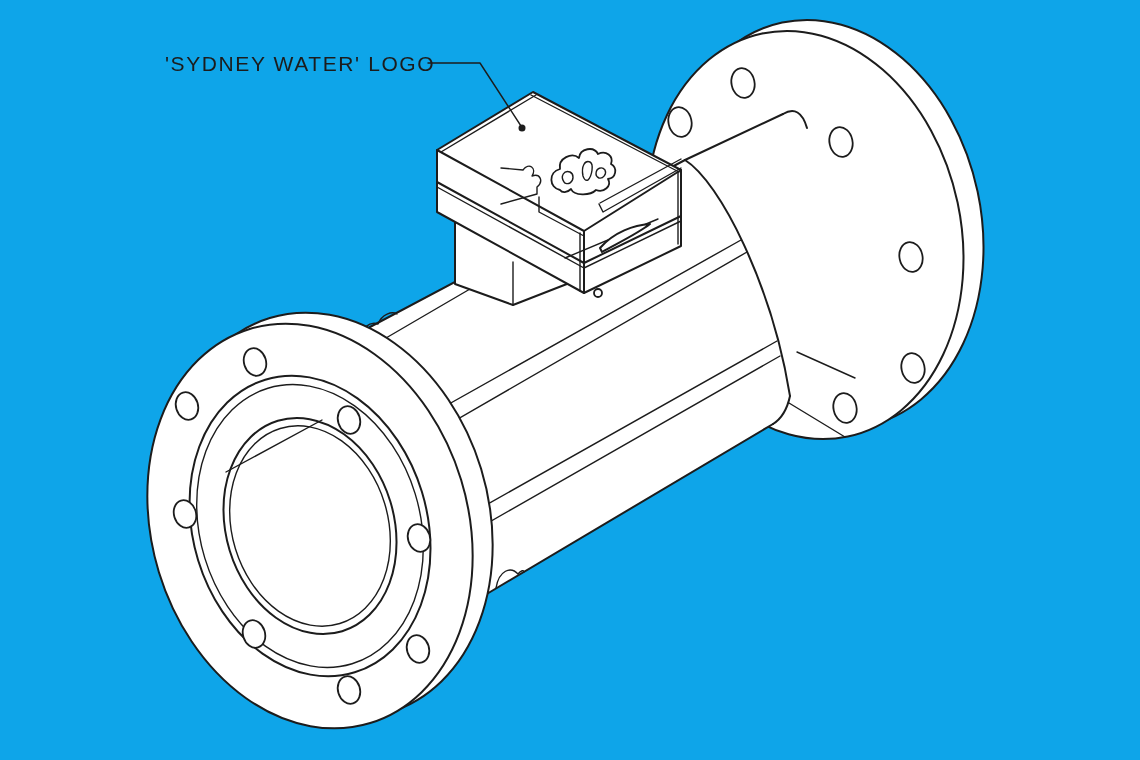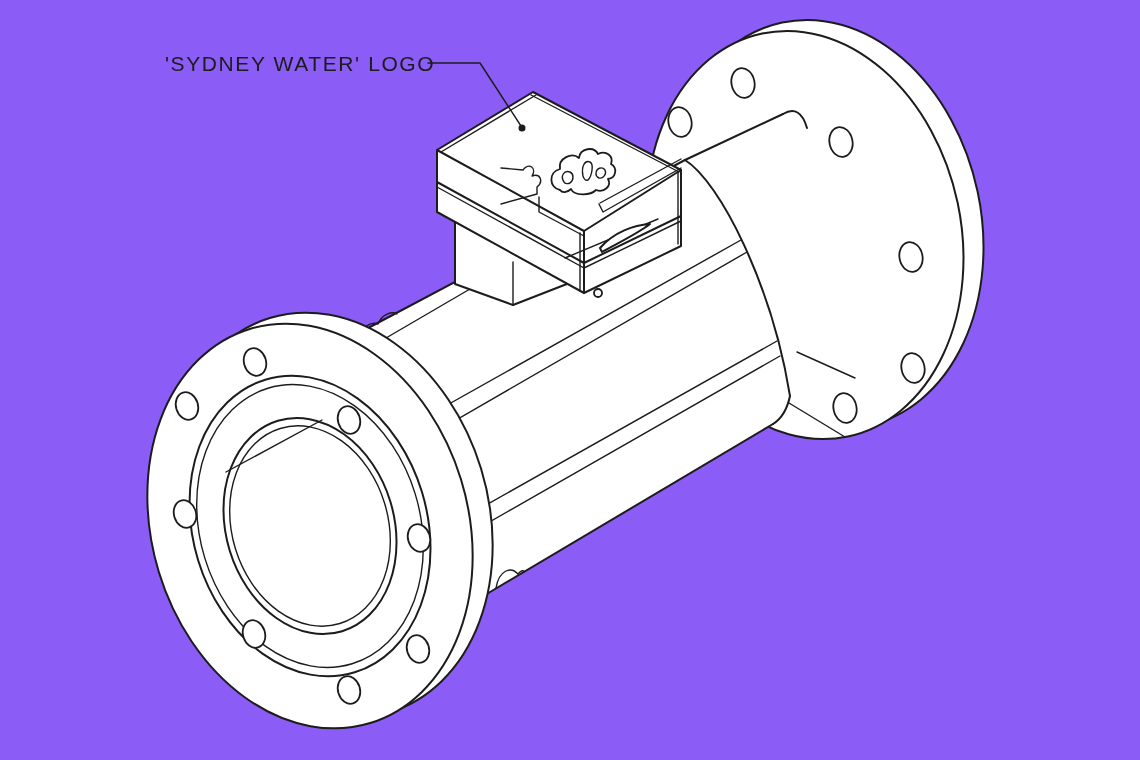--- a/index.html
+++ b/index.html
@@ -1,16 +1,16 @@
 <!DOCTYPE html>
 <html><head>
 <meta charset="utf-8">
 <style>
   html,body{margin:0;padding:0;background:#fff;}
-  .canvas{position:relative;width:1140px;height:760px;background:#8b5cf6;overflow:hidden;
+  .canvas{position:relative;width:1140px;height:760px;background:#0ea5e9;overflow:hidden;
           font-family:"Liberation Sans", sans-serif;}
   svg{display:block}
   .ln{fill:none;stroke:#1c1c1c;stroke-width:2;stroke-linecap:round;stroke-linejoin:round}
   .thin{stroke-width:1.4}
   .fw{fill:#ffffff;stroke:#1c1c1c;stroke-width:2;stroke-linejoin:round}
   .fwn{fill:#ffffff;stroke:none}
   .hole{fill:#ffffff;stroke:#1c1c1c;stroke-width:1.8}
   .label-text{font-family:"Liberation Sans", sans-serif;font-size:21px;letter-spacing:1.6px;
               fill:#1c1c1c;font-weight:400;}
 </style>

